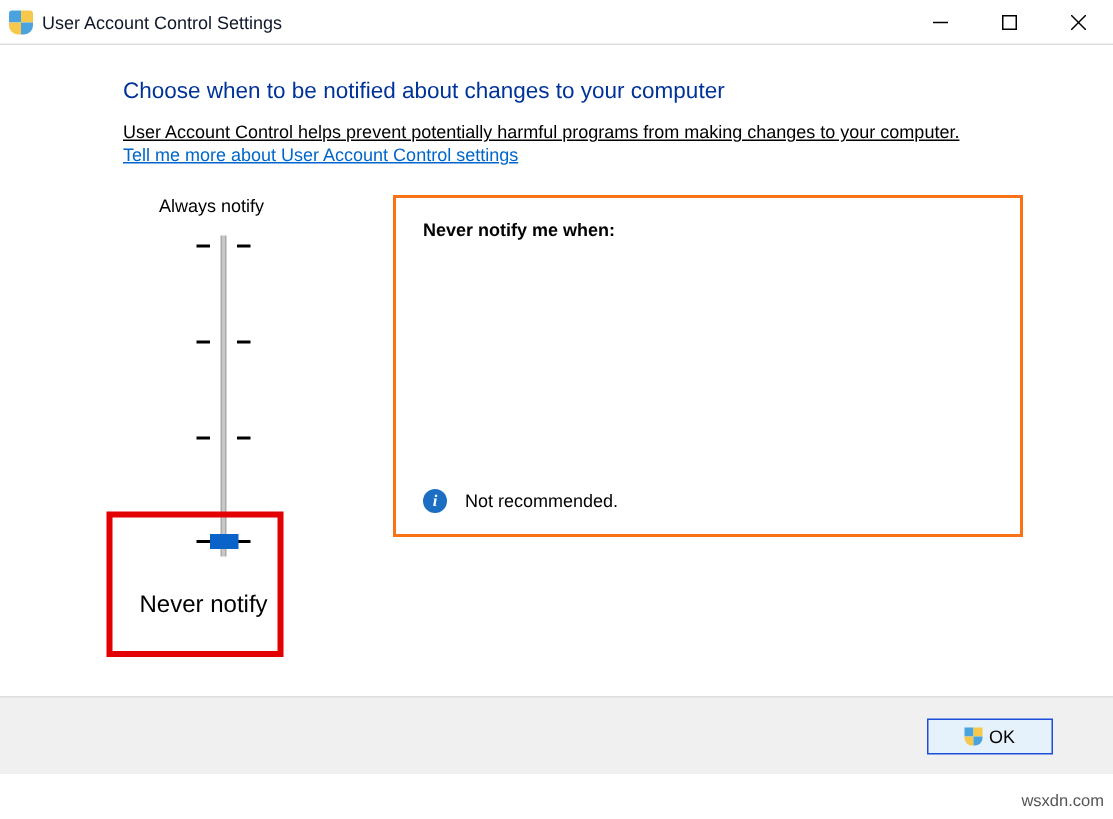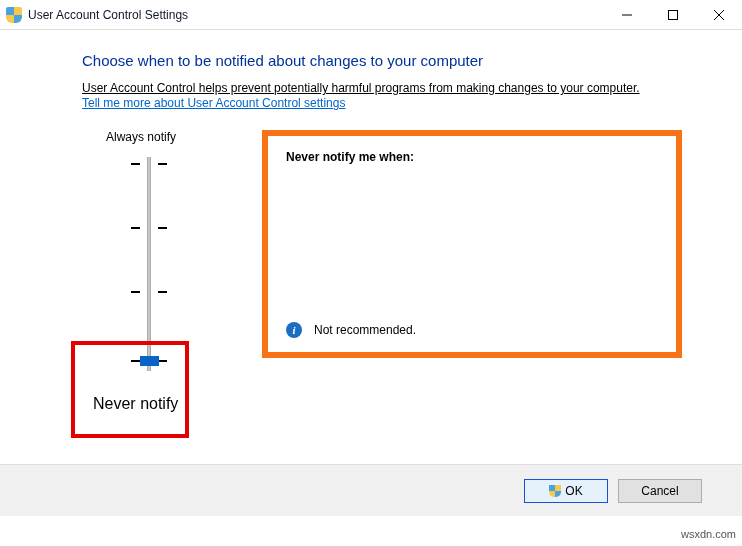--- a/index.html
+++ b/index.html
@@ -51,21 +51,21 @@
     .tick.l { left:13px; } .tick.r { left:40px; }
     .tick.t0 { top:6px;} .tick.t1 { top:70px;} .tick.t2 { top:134px;} .tick.t3 { top:203px;}
     .thumb { position:absolute; left:22px; top:199px; width:19px; height:10px; background:#0a63c9; }
     .red-box {
       position:absolute; left:71px; top:341px; width:118px; height:97px;
       border:4px solid #e30000;
     }
     .slider-bottom-label { position:absolute; left:93px; top:395px; font-size:16px; color:#000;}
     .detail-panel {
       margin-left:30px; flex:1;
-      border:6px solid #f97316;
+      border:2px solid #f97316;
       padding:14px 18px 14px 18px;
       min-height:228px;
       width: 380px;
       display:flex; flex-direction:column;
     }
     .panel-title { font-weight:bold; font-size:12px; margin-bottom:10px;}
     .panel-list { list-style:disc; margin-left:24px; margin-top:6px;}
     .panel-list li { font-size:12px; margin-bottom:14px; line-height:1.35; padding-right:10px;}
     .panel-foot { margin-top:auto; display:flex; align-items:center; gap:12px; padding-top:10px;}
     .info-icon {
@@ -170,18 +170,15 @@
 <div class="footer-bar">
   <div class="btn primary">
     <span class="shield-xs">
       <span class="q1"></span>
         <span class="q2"></span>
         <span class="q3"></span>
         <span class="q4"></span>
     </span>
     <span>OK</span>
   </div>
-  <div class="btn">
-    <span>Cancel</span>
-  </div>
 </div>
 
 <div class="watermark">wsxdn.com</div>
 
 </body></html>

